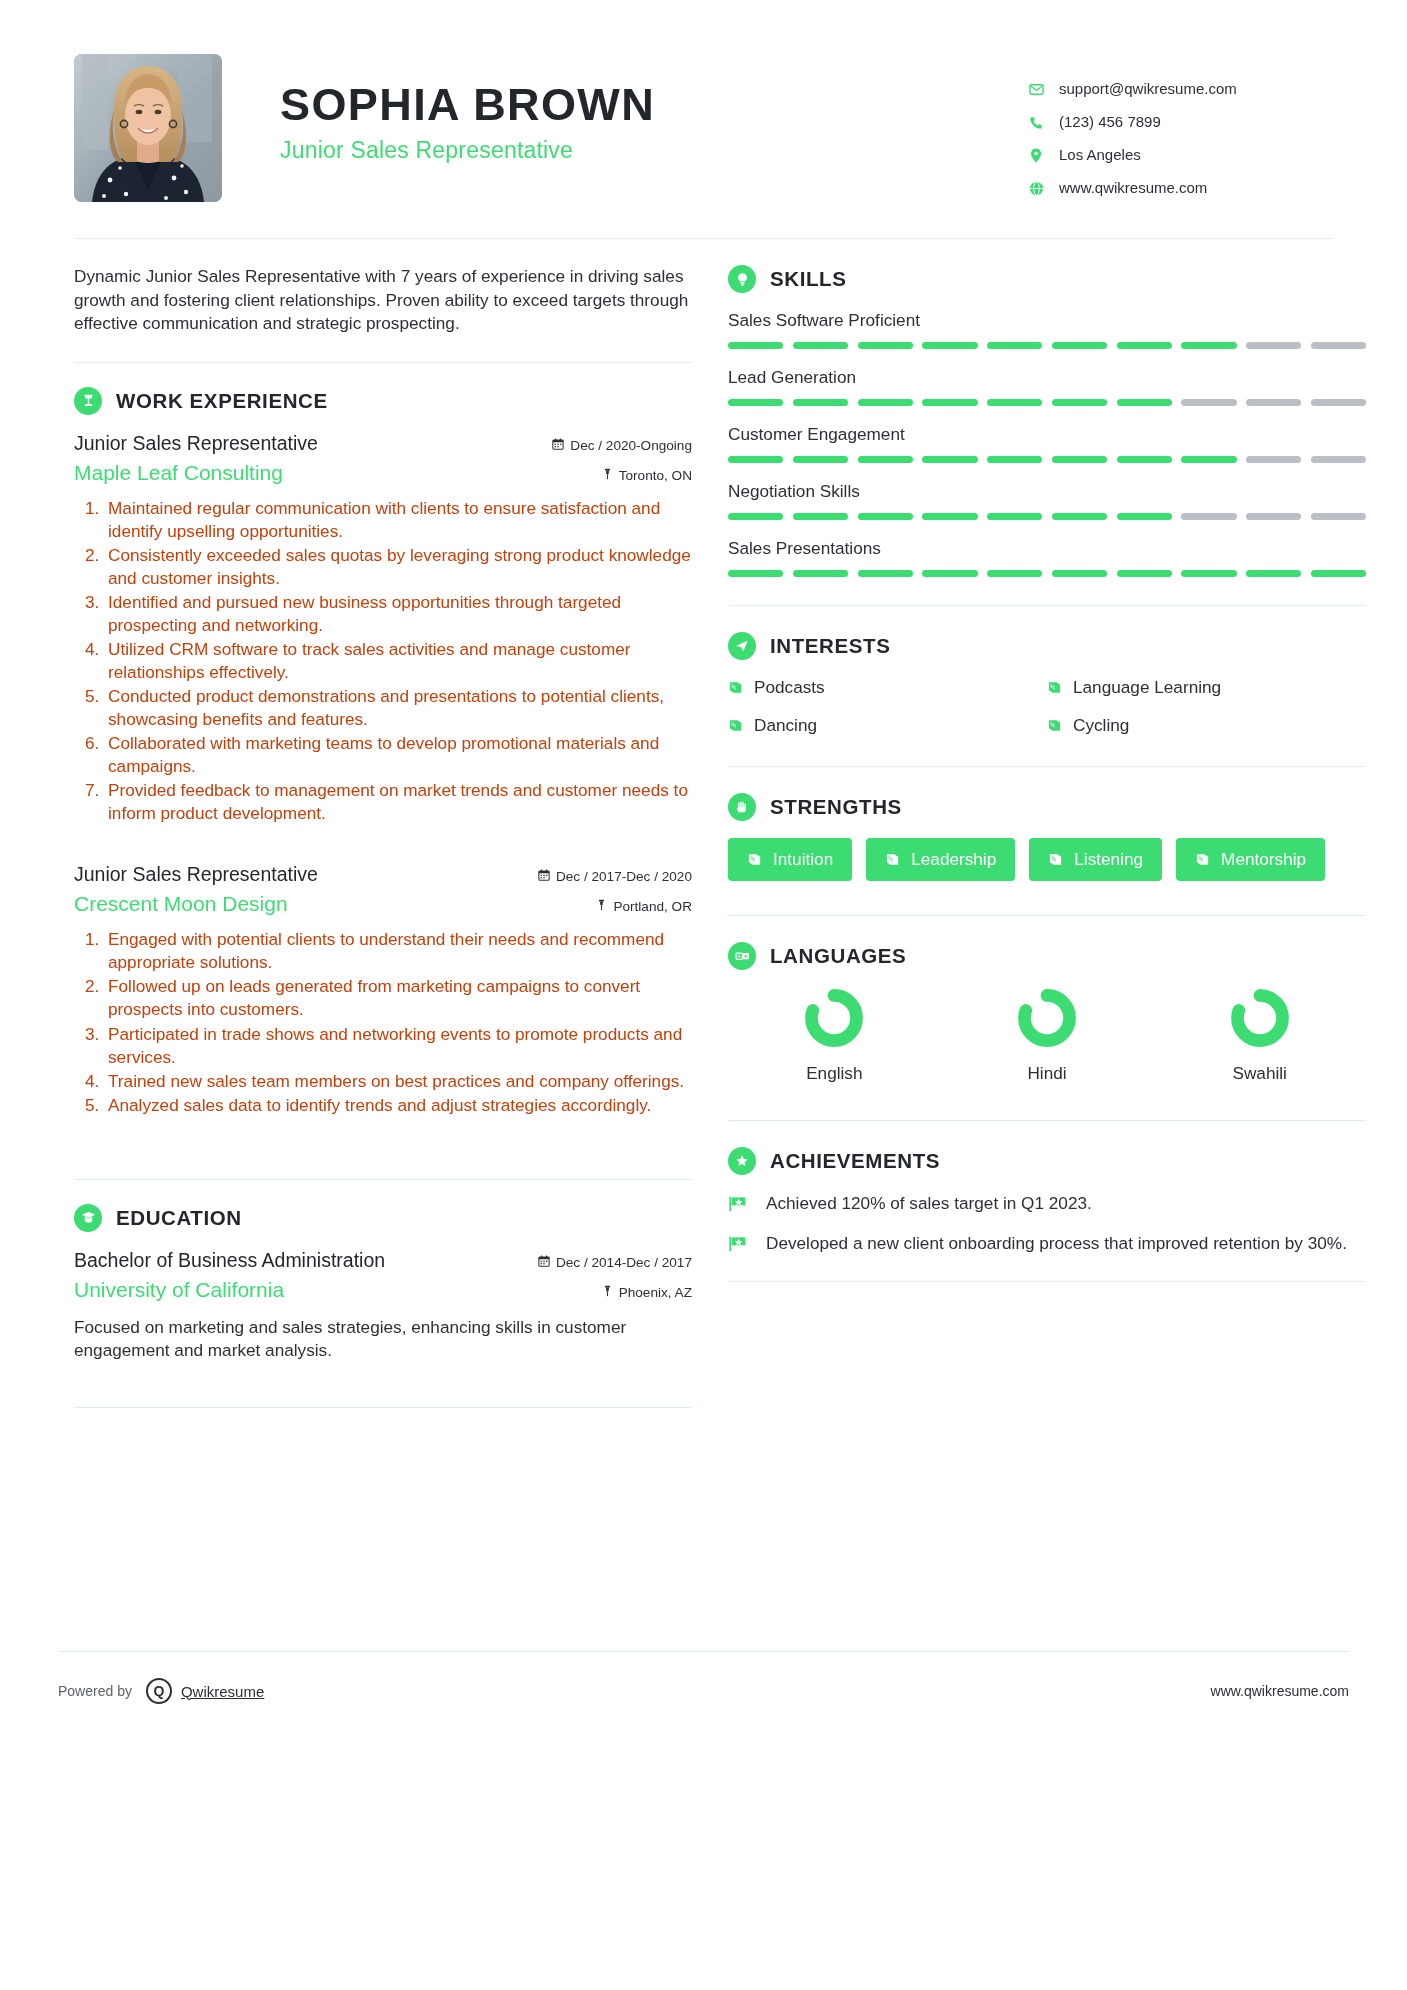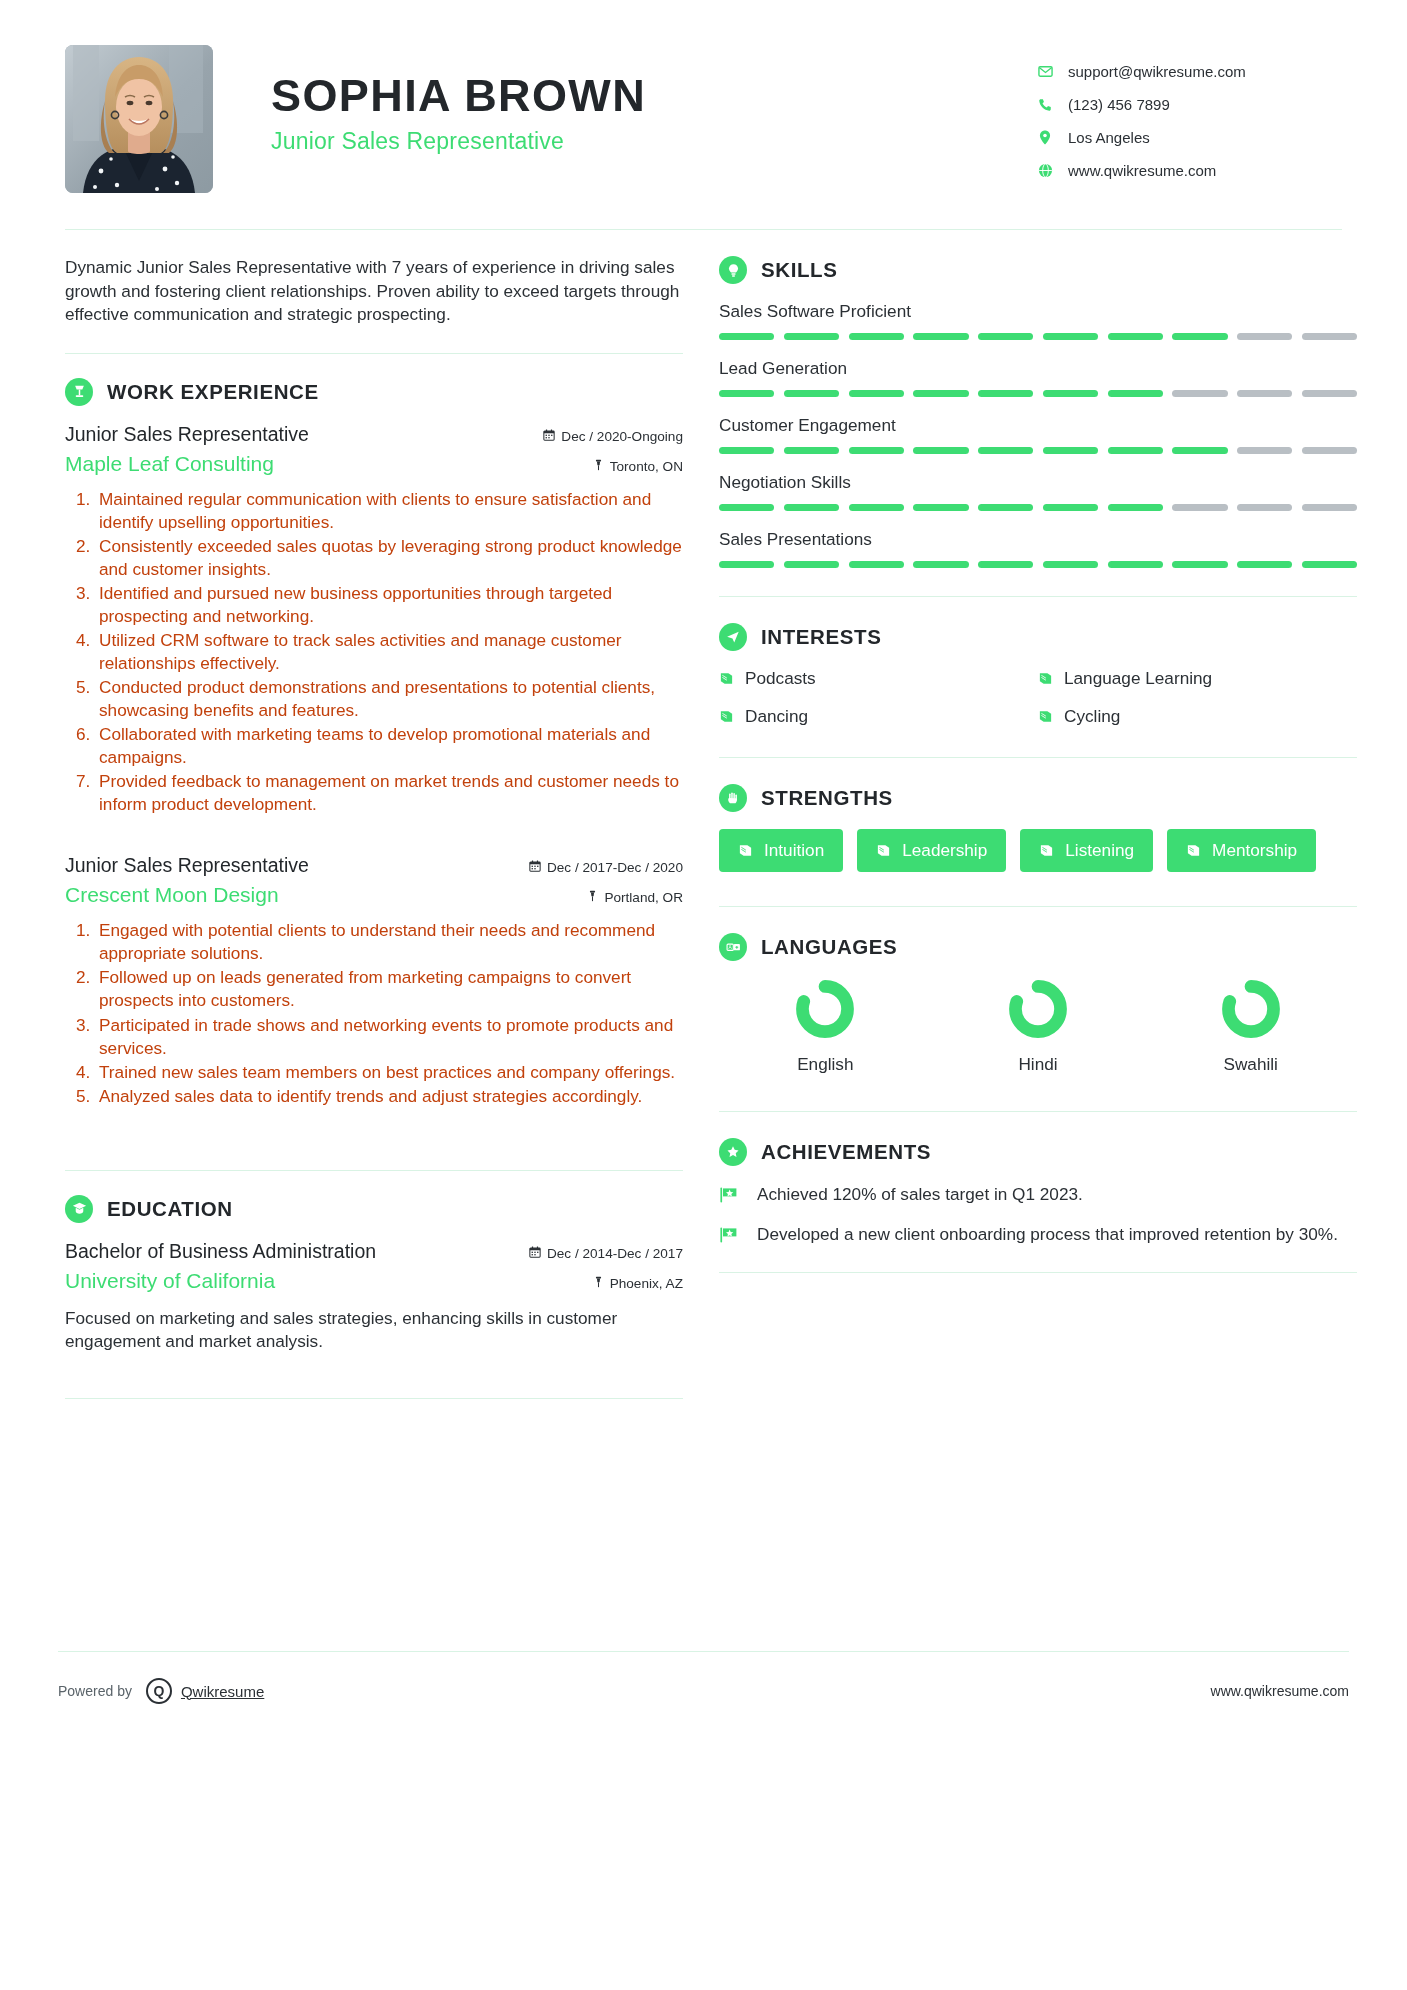--- a/index.html
+++ b/index.html
@@ -7,21 +7,21 @@
     width: 1407px;
     height: 1990px;
     background: #ffffff;
     font-family: "Liberation Sans", sans-serif;
     color: #23272b;
   }
   .page {
     position: relative;
     width: 1407px;
     height: 1762px;
-    padding: 7px;
+    padding: 16px;
     background: #fff;
   }
 
   
   .header {
     display: flex;
     align-items: flex-start;
     padding: 38px 58px 0 58px;
   }
   .photo-wrap {
@@ -52,21 +52,21 @@
     color: #3ddc73;
     margin-top: 7px;
     letter-spacing: 0.2px;
   }
   .contact-block {
     flex: 0 0 310px;
     padding-top: 10px;
   }
   .contact-row {
     display: flex;
-    align-items: center;
+    align-items: flex-end;
     height: 33px;
     font-size: 15px;
     color: #2b3035;
   }
   .contact-ico {
     width: 26px;
     flex: 0 0 26px;
     display: flex;
     align-items: center;
     justify-content: center;

